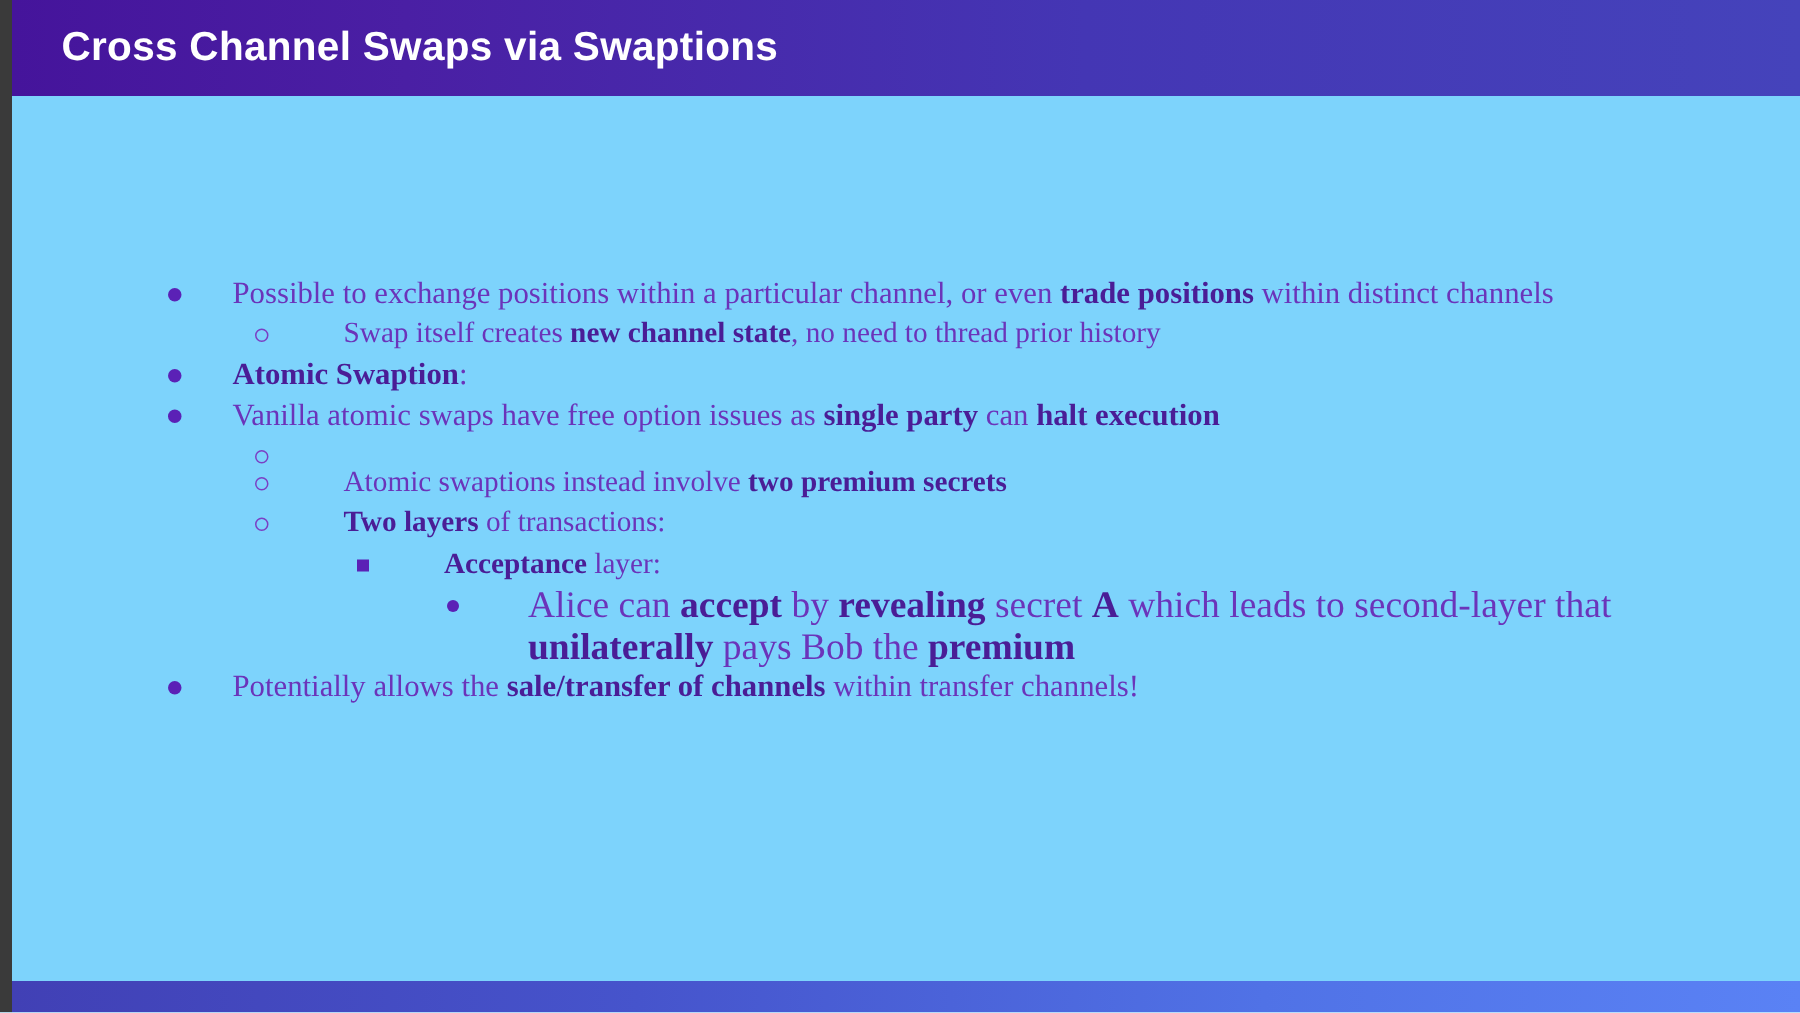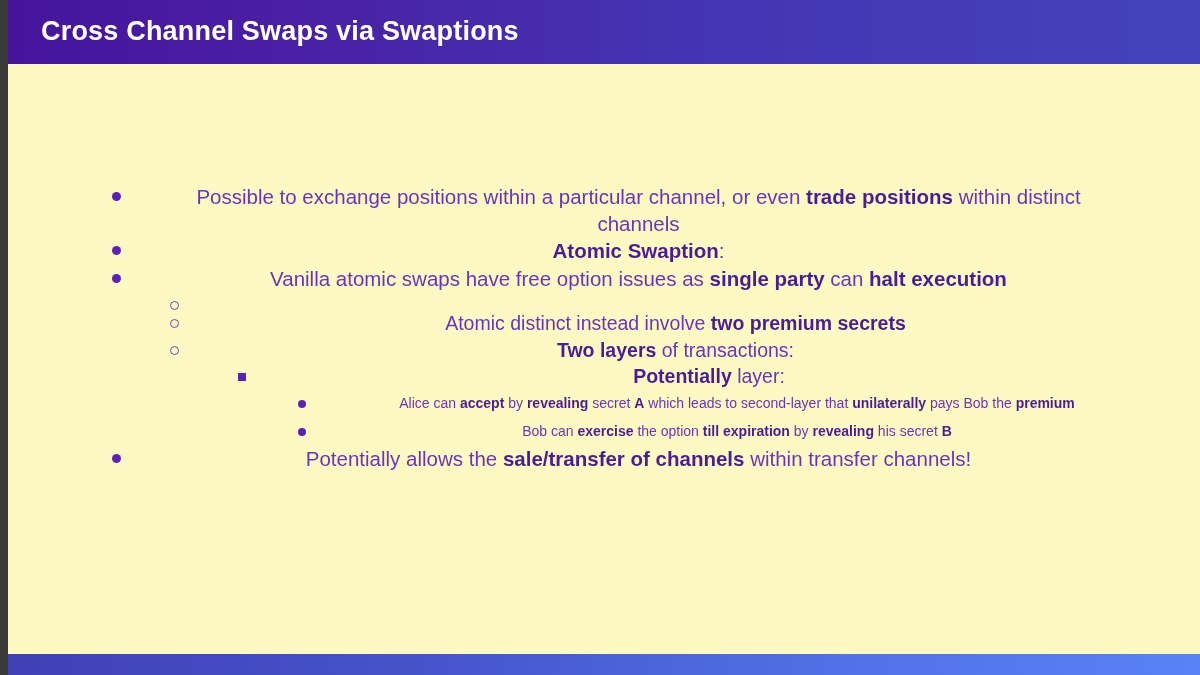--- a/index.html
+++ b/index.html
@@ -4,21 +4,21 @@
 <style>
   html, body {
     margin: 0;
     padding: 0;
     background: #ffffff;
   }
   .slide {
     position: relative;
     width: 1200px;
     height: 675px;
-    background: #fef9c3;
+    background: #7dd3fc;
     overflow: hidden;
     font-family: "Liberation Sans", sans-serif;
     box-sizing: border-box;
     padding-left: 16px;
   }
   
   .left-edge {
     position: absolute;
     left: 0;
     top: 0;
@@ -71,22 +71,21 @@
     top: 119px;
     width: 1010px;
   }
 
   .li {
     display: flex;
     align-items: flex-start;
     color: #6b34ba;
     font-size: 20.5px;
     line-height: 27px;
-    font-family: Liberation Sans, sans-serif;
-    text-align: center;
+    font-family: Liberation Serif, serif;
   }
   .marker {
     flex: 0 0 auto;
     display: flex;
     justify-content: flex-start;
     align-items: flex-start;
     box-sizing: border-box;
   }
   .txt {
     flex: 1 1 auto;
@@ -109,21 +108,21 @@
     display: block; box-sizing: border-box;
   }
   
   .lvl3 { font-size: 19.5px; line-height: 27px; padding-left: 126px; }
   .lvl3 > .marker { width: 58px; padding-top: 10px; }
   .square-filled {
     width: 8px; height: 8px;
     background: #5b21b6; display: block;
   }
   
-  .lvl4 { font-size: 14px; line-height: 27.5px; padding-left: 186px; }
+  .lvl4 { font-size: 25px; line-height: 27.5px; padding-left: 186px; }
   .lvl4 > .marker { width: 54px; padding-top: 10px; }
   .dot-small {
     width: 8px; height: 8px; border-radius: 50%;
     background: #5b21b6; display: block;
   }
 
   b, .b {
     font-weight: bold;
     color: #4a1d96;
   }
@@ -140,20 +139,26 @@
   </div>
 
   <div class="body-area">
     <div class="bullet-list">
         <div class="li lvl1">
           <span class="marker">
             <span class="dot-filled"></span>
           </span>
           <span class="txt"><span>Possible to exchange positions within a particular channel, or even </span><span class="b">trade positions</span><span> within distinct channels</span></span>
         </div>
+        <div class="li lvl2">
+          <span class="marker">
+            <span class="circle-hollow"></span>
+          </span>
+          <span class="txt"><span>Swap itself creates </span><span class="b">new channel state</span><span>, no need to thread prior history</span></span>
+        </div>
         <div class="li lvl1">
           <span class="marker">
             <span class="dot-filled"></span>
           </span>
           <span class="txt"><span class="b">Atomic Swaption</span><span>:</span></span>
         </div>
         <div class="li lvl1">
           <span class="marker">
             <span class="dot-filled"></span>
           </span>
@@ -161,45 +166,39 @@
         </div>
         <div class="li lvl2">
           <span class="marker">
             <span class="circle-hollow"></span>
           </span>
         </div>
         <div class="li lvl2">
           <span class="marker">
             <span class="circle-hollow"></span>
           </span>
-          <span class="txt"><span>Atomic distinct instead involve </span><span class="b">two premium secrets</span></span>
+          <span class="txt"><span>Atomic swaptions instead involve </span><span class="b">two premium secrets</span></span>
         </div>
         <div class="li lvl2">
           <span class="marker">
             <span class="circle-hollow"></span>
           </span>
           <span class="txt"><span class="b">Two layers</span><span> of transactions:</span></span>
         </div>
         <div class="li lvl3">
           <span class="marker">
             <span class="square-filled"></span>
           </span>
-          <span class="txt"><span class="b">Potentially</span><span> layer:</span></span>
+          <span class="txt"><span class="b">Acceptance</span><span> layer:</span></span>
         </div>
         <div class="li lvl4">
           <span class="marker">
             <span class="dot-small"></span>
           </span>
           <span class="txt"><span>Alice can </span><span class="b">accept</span><span> by </span><span class="b">revealing</span><span> secret </span><span class="b">A</span><span> which leads to second-layer that </span><span class="b">unilaterally</span><span> pays Bob the </span><span class="b">premium</span></span>
-        </div>
-        <div class="li lvl4">
-          <span class="marker">
-            <span class="dot-small"></span>
-          </span>
-          <span class="txt"><span>Bob can </span><span class="b">exercise</span><span> the option </span><span class="b">till expiration</span><span> by </span><span class="b">revealing</span><span> his secret </span><span class="b">B</span></span>
         </div>
         <div class="li lvl1">
           <span class="marker">
             <span class="dot-filled"></span>
           </span>
           <span class="txt"><span>Potentially allows the </span><span class="b">sale/transfer of channels</span><span> within transfer channels!</span></span>
         </div>
       </div>
   </div>
 

